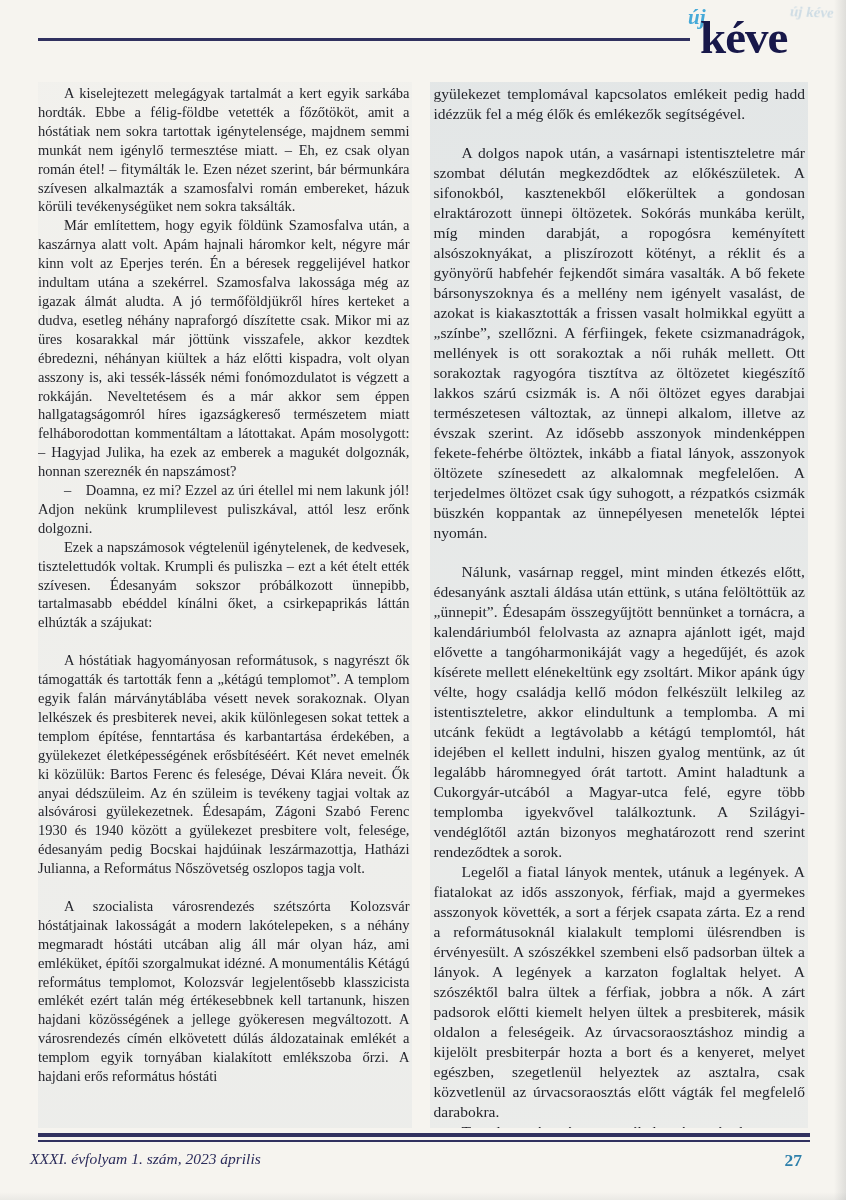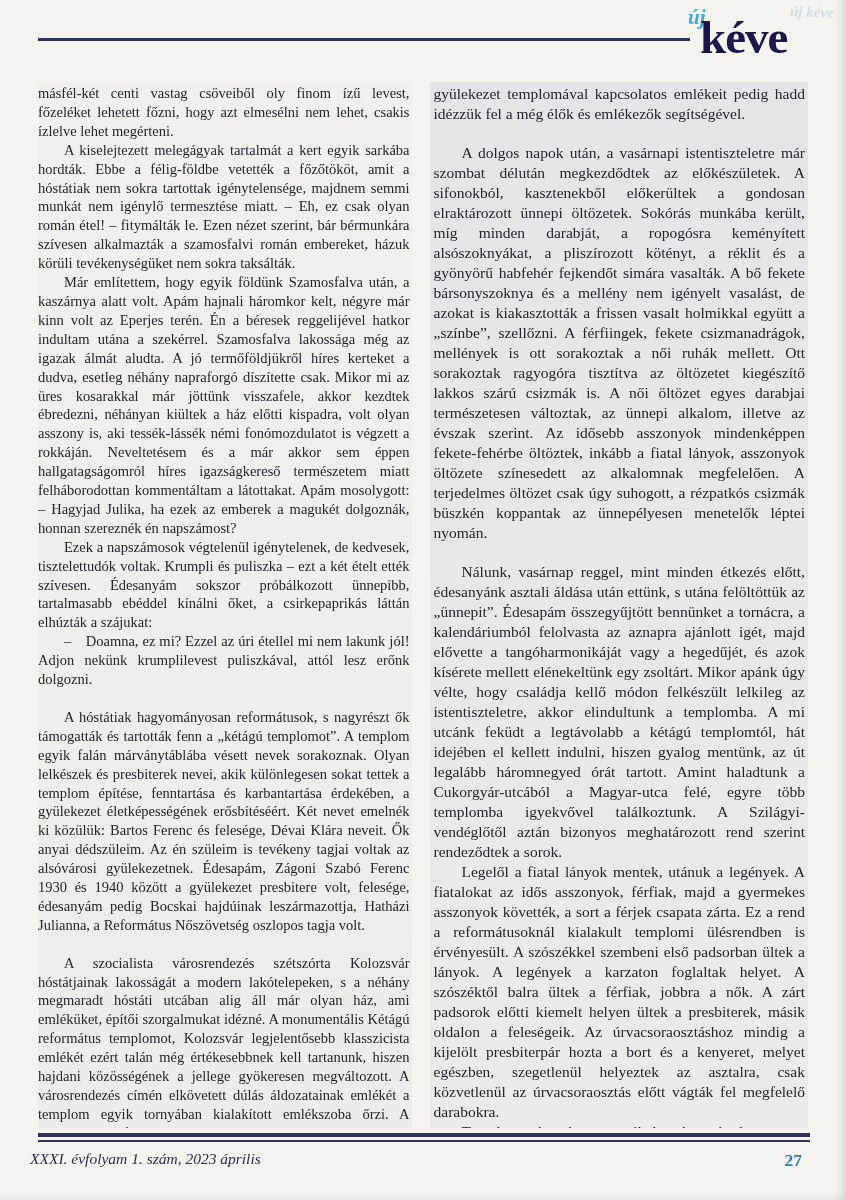--- a/index.html
+++ b/index.html
@@ -114,25 +114,24 @@
 
   <div class="masthead-logo">
     <span class="logo-uj">új</span>
     <span class="logo-keve">kéve</span>
     <span class="show-through-ghost">új kéve</span>
   </div>
 
   <div class="columns">
 
     <div class="col col-left">
-      <p class="cont">másfél-két centi vastag csöveiből oly finom ízű levest, főzeléket lehetett főzni, hogy azt elmesélni nem lehet, csakis ízlelve lehet megérteni.</p>
       <p class="ind">A kiselejtezett melegágyak tartalmát a kert egyik sarkába hordták. Ebbe a félig-földbe vetették a főzőtököt, amit a hóstátiak nem sokra tartottak igénytelensége, majdnem semmi munkát nem igénylő termesztése miatt. – Eh, ez csak olyan román étel! – fitymálták le. Ezen nézet szerint, bár bérmunkára szívesen alkalmazták a szamosfalvi román embereket, házuk körüli tevékenységüket nem sokra taksálták.</p>
       <p class="ind">Már említettem, hogy egyik földünk Szamosfalva után, a kaszárnya alatt volt. Apám hajnali háromkor kelt, négyre már kinn volt az Eperjes terén. Én a béresek reggelijével hatkor indultam utána a szekérrel. Szamosfalva lakossága még az igazak álmát aludta. A jó termőföldjükről híres kerteket a dudva, esetleg néhány napraforgó díszítette csak. Mikor mi az üres kosarakkal már jöttünk visszafele, akkor kezdtek ébredezni, néhányan kiültek a ház előtti kispadra, volt olyan asszony is, aki tessék-lássék némi fonómozdulatot is végzett a rokkáján. Neveltetésem és a már akkor sem éppen hallgatagságomról híres igazságkereső természetem miatt felháborodottan kommentáltam a látottakat. Apám mosolygott: – Hagyjad Julika, ha ezek az emberek a magukét dolgoznák, honnan szereznék én napszámost?</p>
+      <p class="ind">–  Doamna, ez mi? Ezzel az úri étellel mi nem lakunk jól! Adjon nekünk krumplilevest puliszkával, attól lesz erőnk dolgozni.</p>
       <p class="ind">Ezek a napszámosok végtelenül igénytelenek, de kedvesek, tisztelettudók voltak. Krumpli és puliszka – ezt a két ételt ették szívesen. Édesanyám sokszor próbálkozott ünnepibb, tartalmasabb ebéddel kínálni őket, a csirkepaprikás láttán elhúzták a szájukat:</p>
-      <p class="ind">–  Doamna, ez mi? Ezzel az úri étellel mi nem lakunk jól! Adjon nekünk krumplilevest puliszkával, attól lesz erőnk dolgozni.</p>
       <p class="ind gap">A hóstátiak hagyományosan reformátusok, s nagyrészt ők támogatták és tartották fenn a „kétágú templomot”. A templom egyik falán márványtáblába vésett nevek sorakoznak. Olyan lelkészek és presbiterek nevei, akik különlegesen sokat tettek a templom építése, fenntartása és karbantartása érdekében, a gyülekezet életképességének erősbítéséért. Két nevet emelnék ki közülük: Bartos Ferenc és felesége, Dévai Klára neveit. Ők anyai dédszüleim. Az én szüleim is tevékeny tagjai voltak az alsóvárosi gyülekezetnek. Édesapám, Zágoni Szabó Ferenc 1930 és 1940 között a gyülekezet presbitere volt, felesége, édesanyám pedig Bocskai hajdúinak leszármazottja, Hatházi Julianna, a Református Nőszövetség oszlopos tagja volt.</p>
       <p class="ind gap">A szocialista városrendezés szétszórta Kolozsvár hóstátjainak lakosságát a modern lakótelepeken, s a néhány megmaradt hóstáti utcában alig áll már olyan ház, ami emléküket, építői szorgalmukat idézné. A monumentális Kétágú református templomot, Kolozsvár legjelentősebb klasszicista emlékét ezért talán még értékesebbnek kell tartanunk, hiszen hajdani közösségének a jellege gyökeresen megváltozott. A városrendezés címén elkövetett dúlás áldozatainak emlékét a templom egyik tornyában kialakított emlékszoba őrzi. A hajdani erős református hóstáti</p>
     </div>
 
     <div class="col col-right">
       <p class="cont">gyülekezet templomával kapcsolatos emlékeit pedig hadd idézzük fel a még élők és emlékezők segítségével.</p>
       <p class="ind gap">A dolgos napok után, a vasárnapi istentiszteletre már szombat délután megkezdődtek az előkészületek. A sifonokból, kasztenekből előkerültek a gondosan elraktározott ünnepi öltözetek. Sokórás munkába került, míg minden darabját, a ropogósra keményített alsószoknyákat, a pliszírozott kötényt, a réklit és a gyönyörű habfehér fejkendőt simára vasalták. A bő fekete bársonyszoknya és a mellény nem igényelt vasalást, de azokat is kiakasztották a frissen vasalt holmikkal együtt a „színbe”, szellőzni. A férfiingek, fekete csizmanadrágok, mellények is ott sorakoztak a női ruhák mellett. Ott sorakoztak ragyogóra tisztítva az öltözetet kiegészítő lakkos szárú csizmák is. A női öltözet egyes darabjai természetesen változtak, az ünnepi alkalom, illetve az évszak szerint. Az idősebb asszonyok mindenképpen fekete-fehérbe öltöztek, inkább a fiatal lányok, asszonyok öltözete színesedett az alkalomnak megfelelően. A terjedelmes öltözet csak úgy suhogott, a rézpatkós csizmák büszkén koppantak az ünnepélyesen menetelők léptei nyomán.</p>
       <p class="ind gap">Nálunk, vasárnap reggel, mint minden étkezés előtt, édesanyánk asztali áldása után ettünk, s utána felöltöttük az „ünnepit”. Édesapám összegyűjtött bennünket a tornácra, a kalendáriumból felolvasta az aznapra ajánlott igét, majd elővette a tangóharmonikáját vagy a hegedűjét, és azok kísérete mellett elénekeltünk egy zsoltárt. Mikor apánk úgy vélte, hogy családja kellő módon felkészült lelkileg az istentiszteletre, akkor elindultunk a templomba. A mi utcánk feküdt a legtávolabb a kétágú templomtól, hát idejében el kellett indulni, hiszen gyalog mentünk, az út legalább háromnegyed órát tartott. Amint haladtunk a Cukorgyár-utcából a Magyar-utca felé, egyre több templomba igyekvővel találkoztunk. A Szilágyi-vendéglőtől aztán bizonyos meghatározott rend szerint rendeződtek a sorok.</p>
       <p class="ind">Legelől a fiatal lányok mentek, utánuk a legények. A fiatalokat az idős asszonyok, férfiak, majd a gyermekes asszonyok követték, a sort a férjek csapata zárta. Ez a rend a reformátusoknál kialakult templomi ülésrendben is érvényesült. A szószékkel szembeni első padsorban ültek a lányok. A legények a karzaton foglaltak helyet. A szószéktől balra ültek a férfiak, jobbra a nők. A zárt padsorok előtti kiemelt helyen ültek a presbiterek, másik oldalon a feleségeik. Az úrvacsoraosztáshoz mindig a kijelölt presbiterpár hozta a bort és a kenyeret, melyet egészben, szegetlenül helyeztek az asztalra, csak közvetlenül az úrvacsoraosztás előtt vágták fel megfelelő darabokra.</p>
       <p class="ind">Templomozás után nem széledt szét a nép, hanem a a presbiterek által gondozott parókia gyönyörű udvarán, ill. kertjében gyűltek össze beszélgetni a lelkésszel, vendéglelkészekkel, teológusokkal és egymással. Édesapám,</p>

